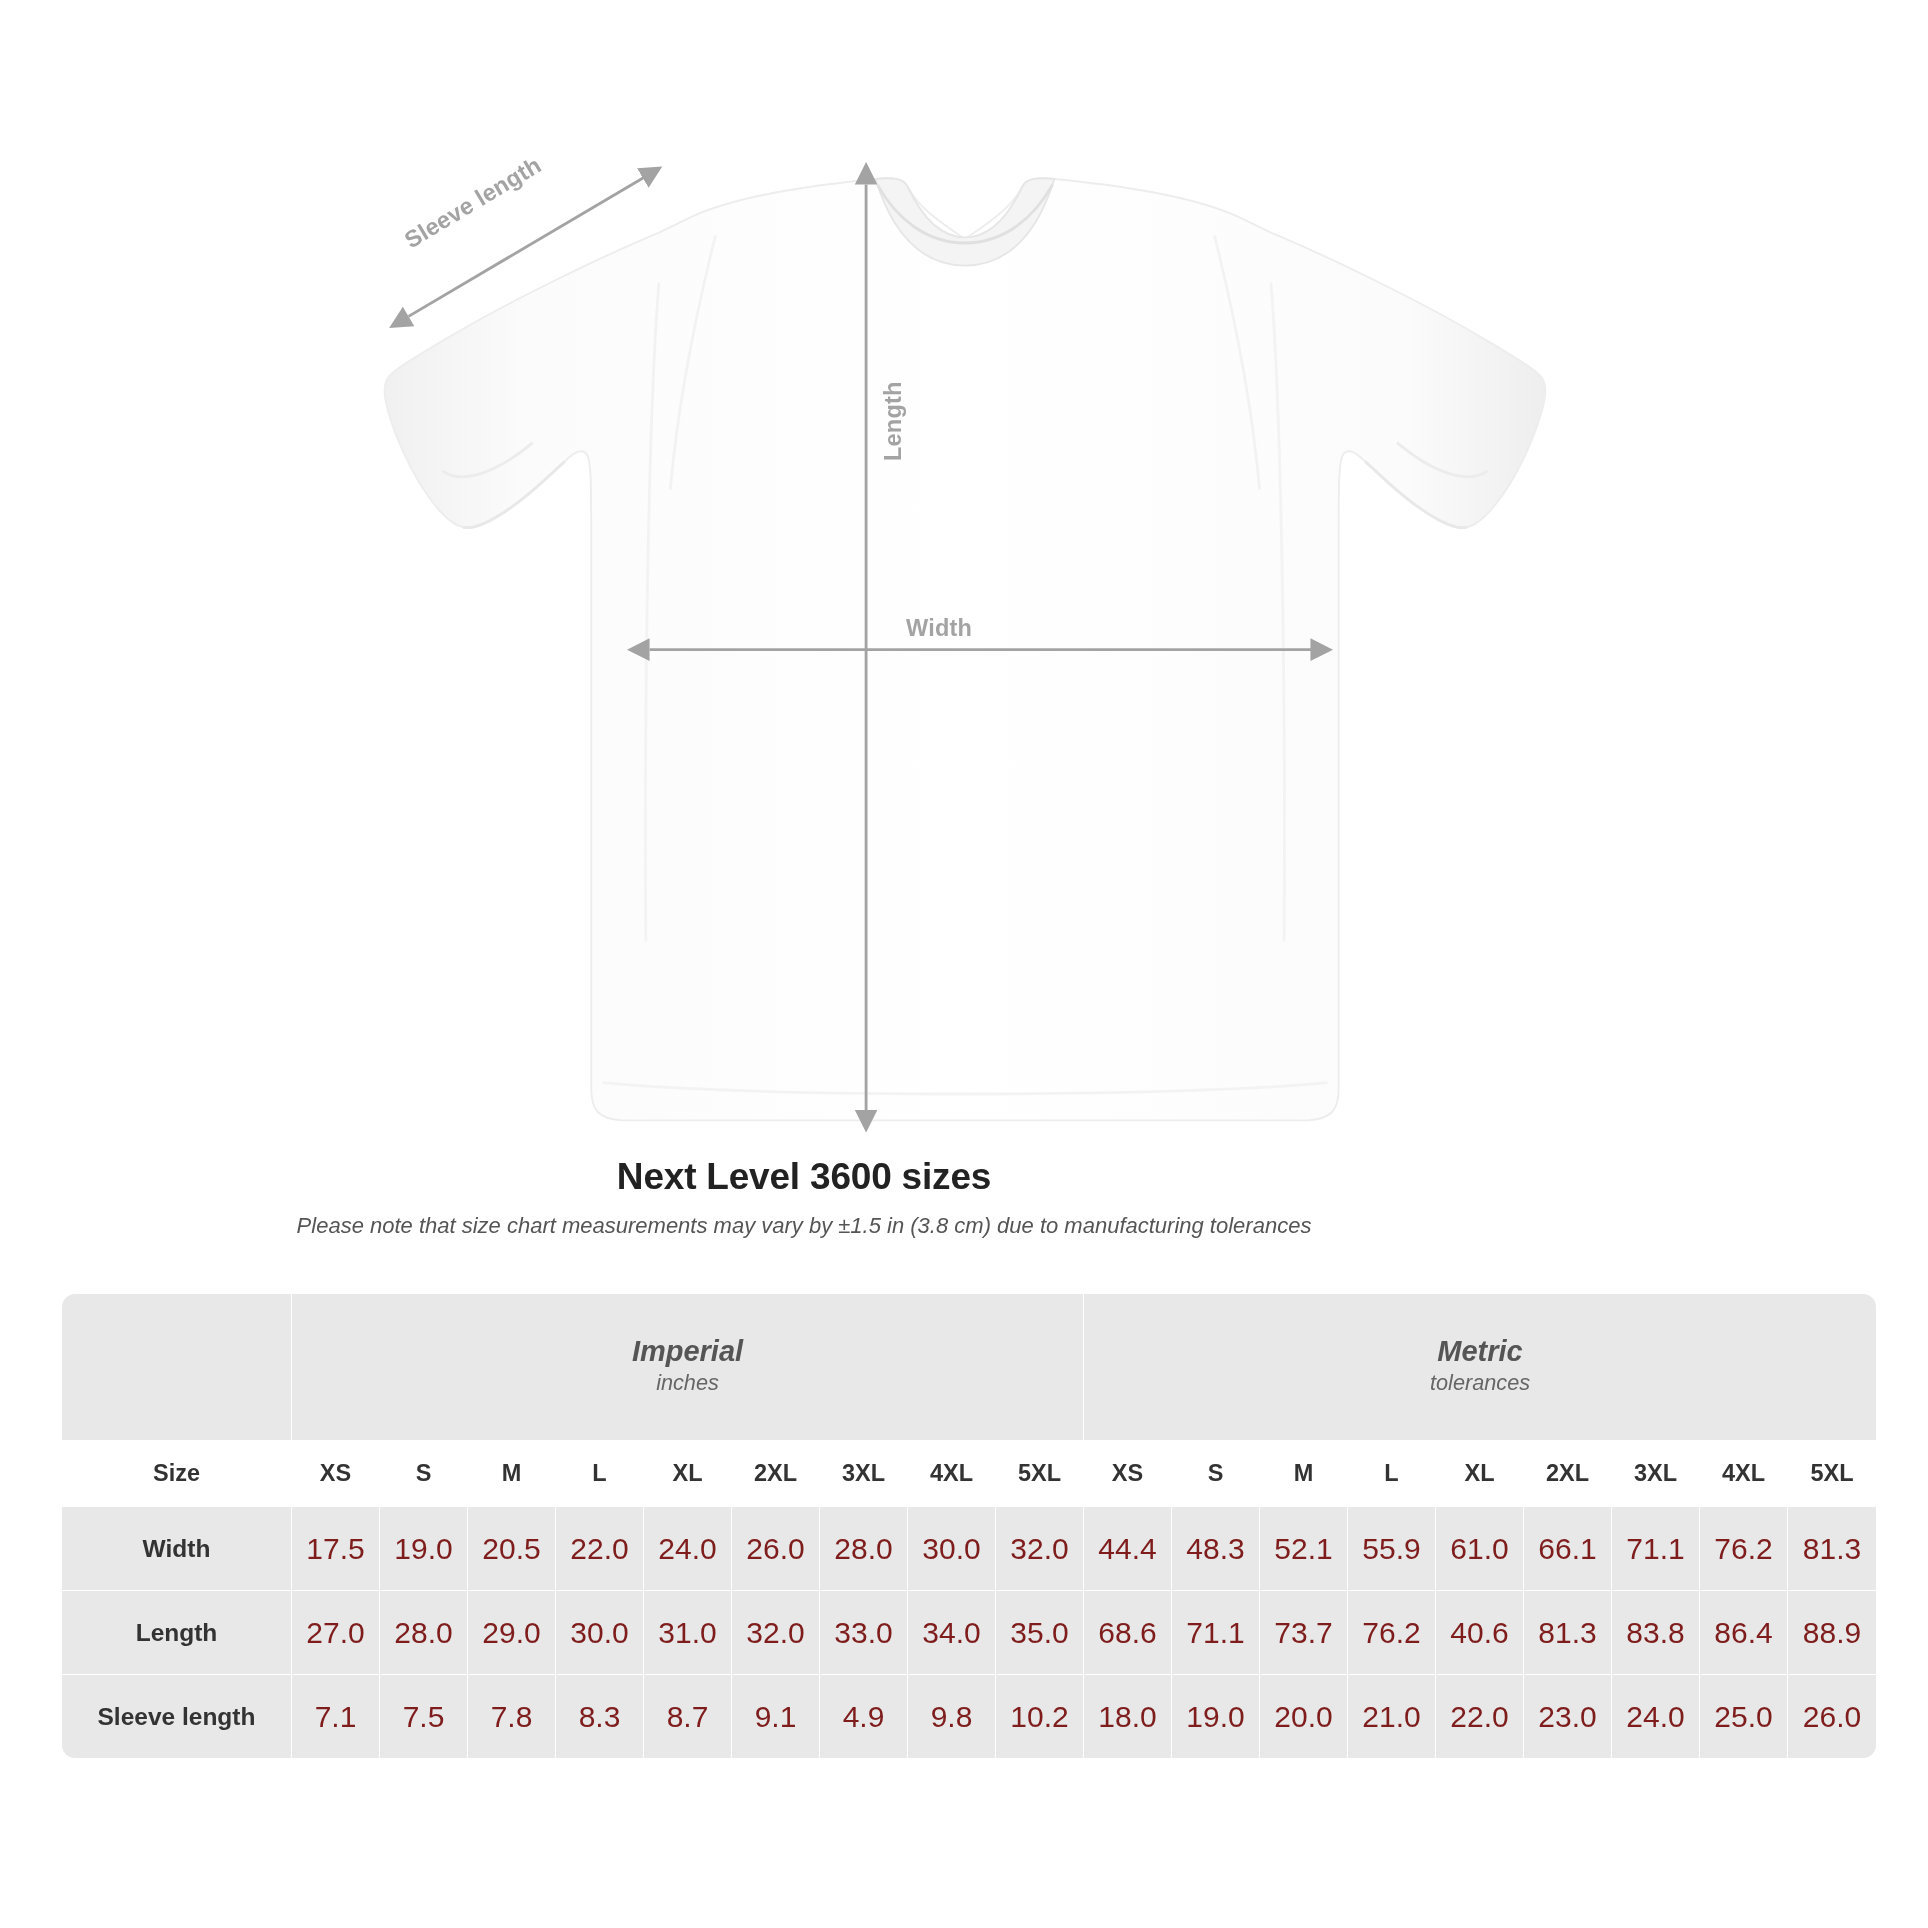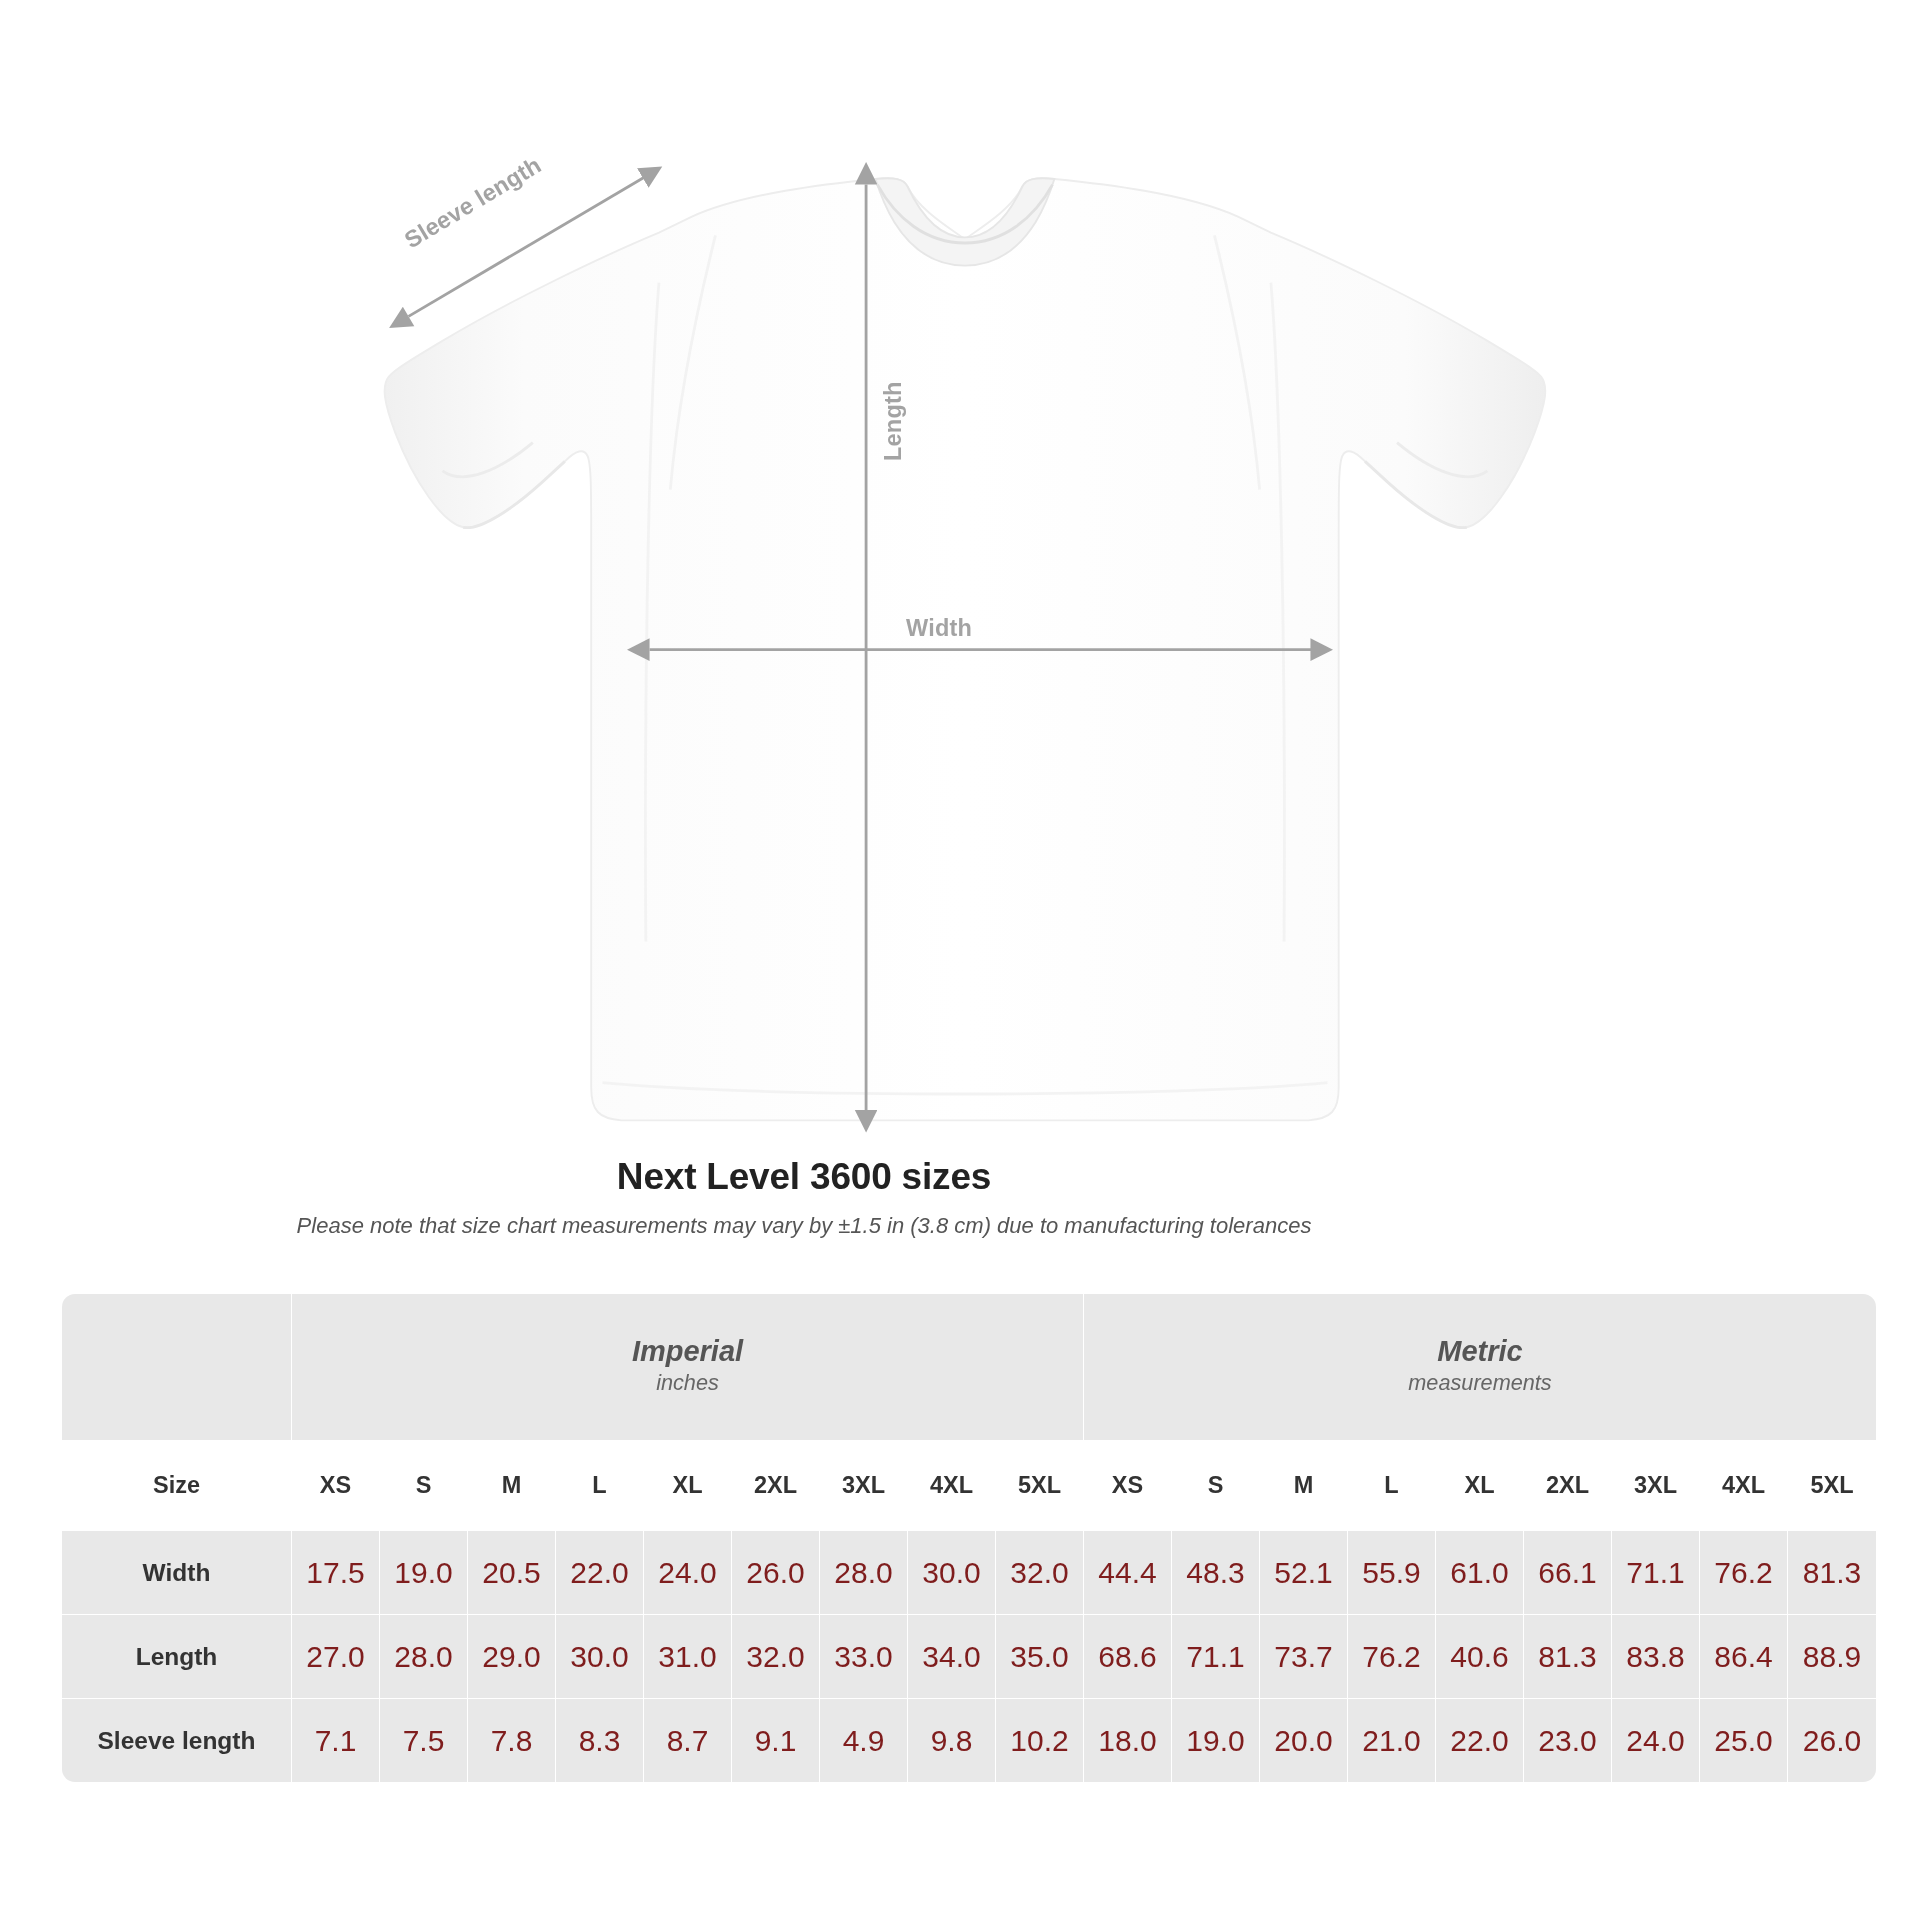--- a/index.html
+++ b/index.html
@@ -129,21 +129,21 @@
     font-size: 21.7px;
     color: #666666;
     display: block;
     line-height: 1.4;
   }
   .corner-cell {
     background: #e8e8e8;
   }
 
   tr.head-row > * {
-    height: 90px;
+    height: 66px;
     background: #ffffff;
     font-weight: bold;
     font-size: 24.5px;
     color: #333333;
   }
   tr.head-row .row-label {
     background: #ffffff;
   }
 
   tr.data-row > * {
@@ -279,21 +279,21 @@
       </colgroup>
       <tbody>
         <tr class="unit-row">
           <td class="corner-cell"></td>
           <td class="unit-cell" colspan="9">
             <span class="unit-name">Imperial</span>
             <span class="unit-sub">inches</span>
           </td>
           <td class="unit-cell" colspan="9">
             <span class="unit-name">Metric</span>
-            <span class="unit-sub">measurements</span>
+            <span class="unit-sub">tolerances</span>
           </td>
         </tr>
 
         <tr class="head-row">
           <th class="row-label">Size</th>
           <th>XS</th>
           <th>S</th>
           <th>M</th>
           <th>L</th>
           <th>XL</th>

